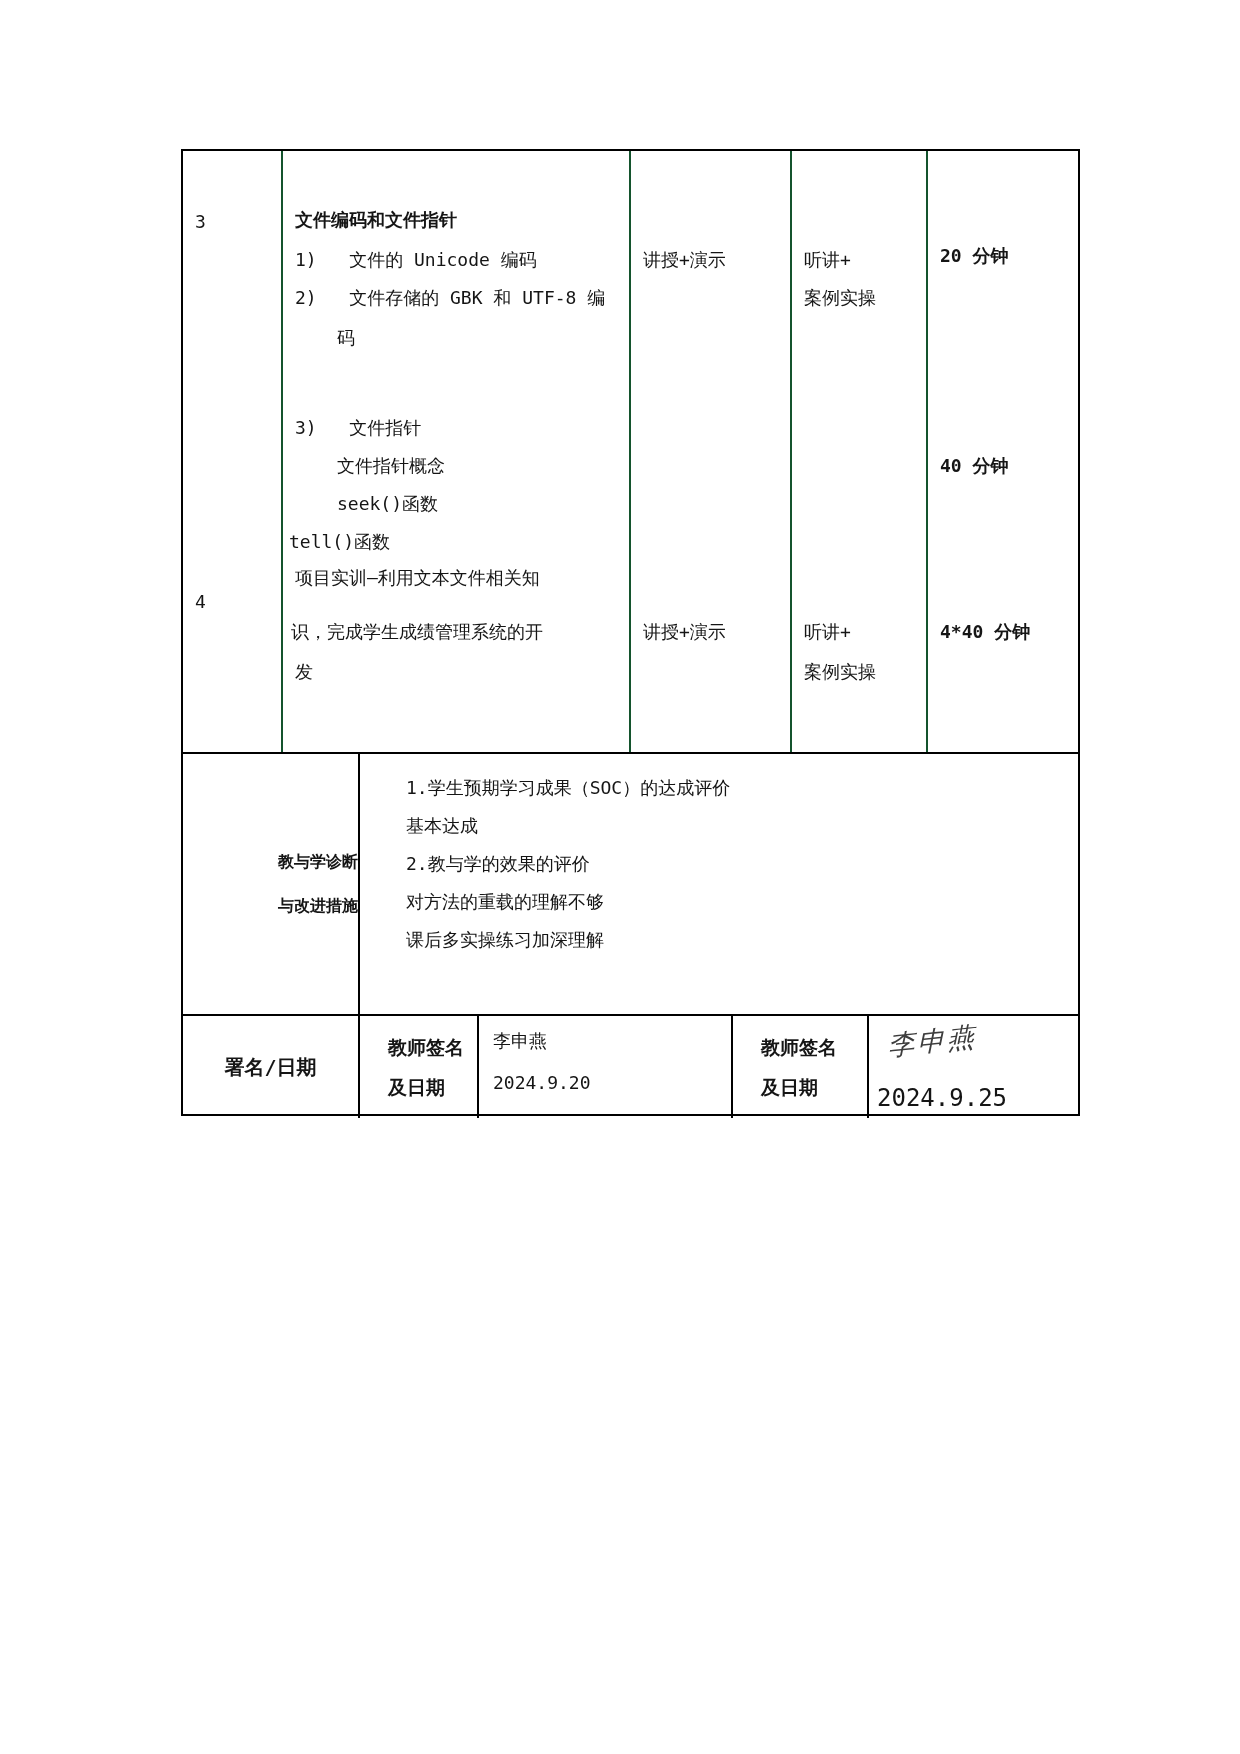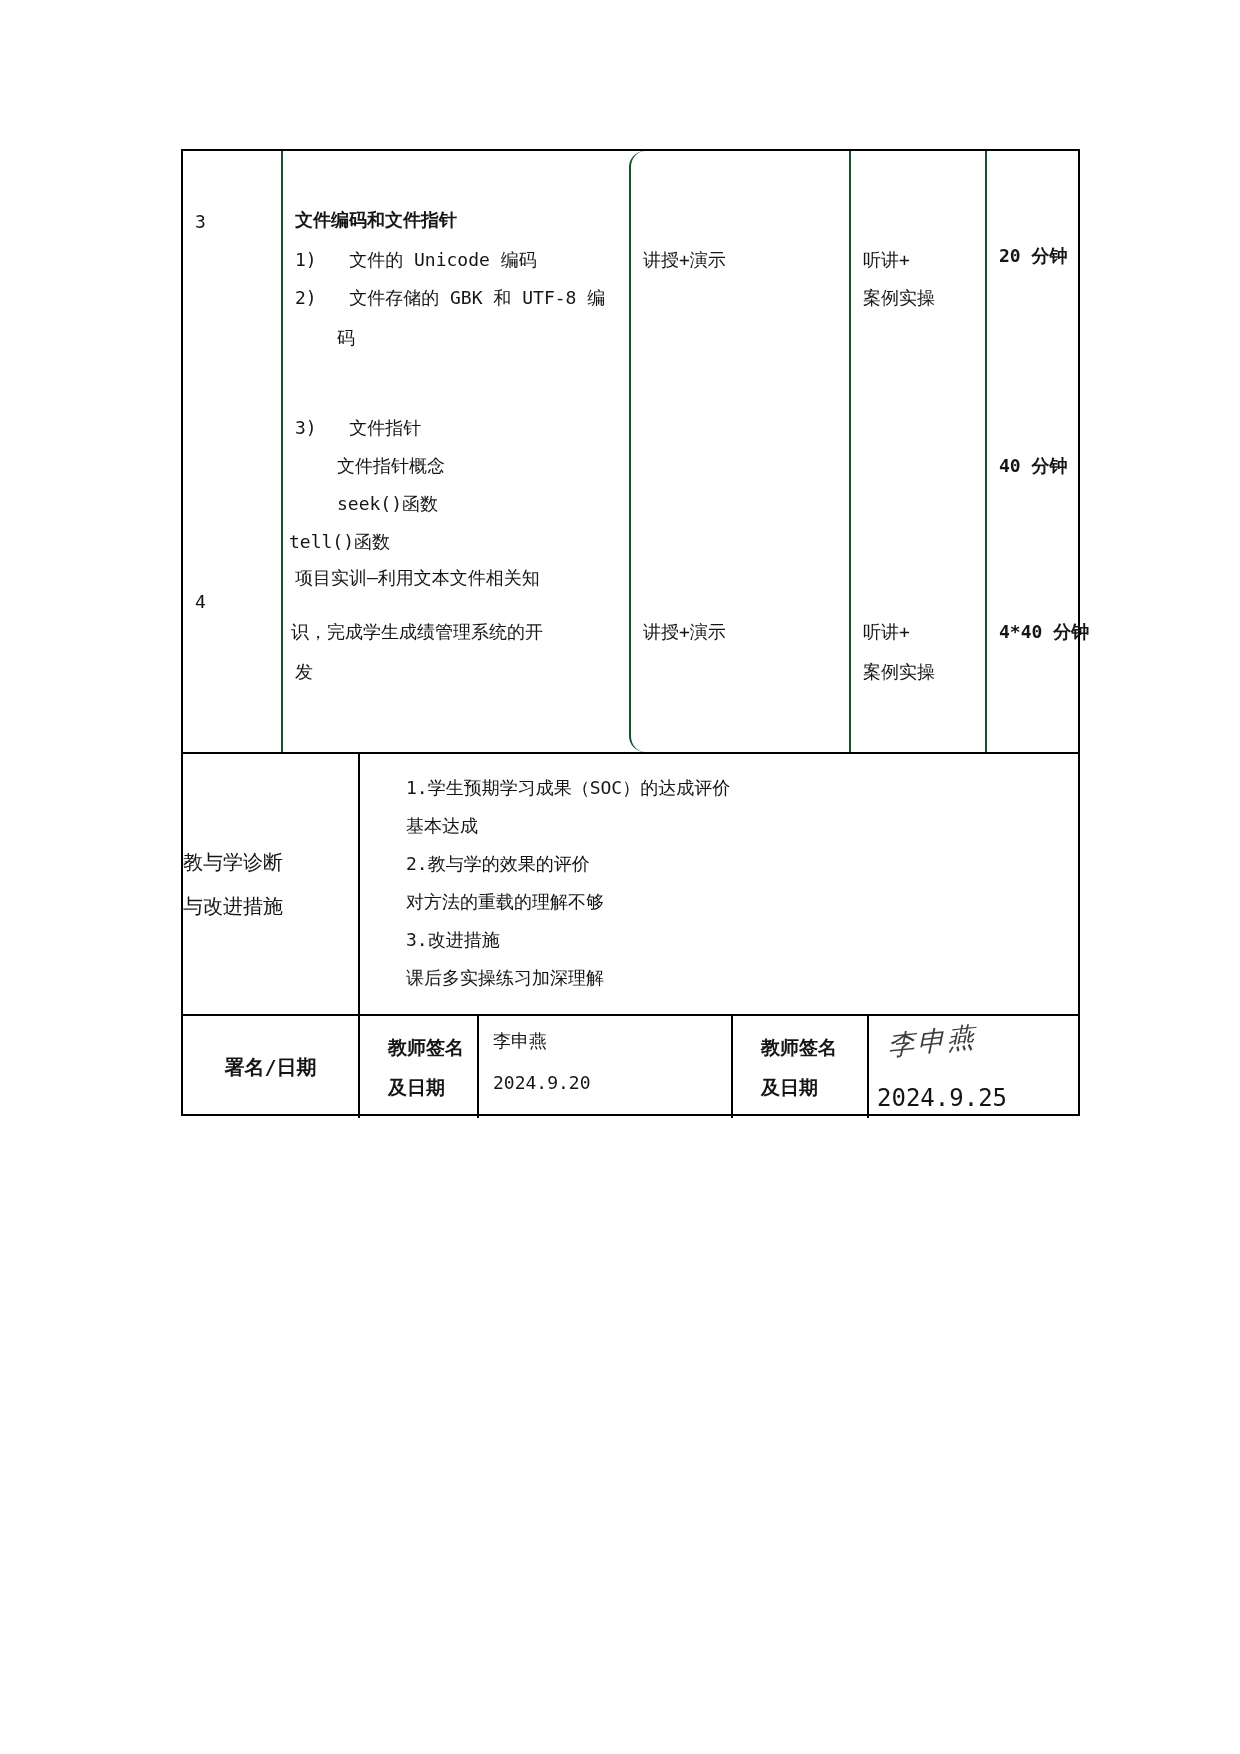--- a/index.html
+++ b/index.html
@@ -12,30 +12,30 @@
   .doc-table {
     position:absolute; left:181px; top:149px; width:899px; height:967px;
     border:2px solid #000;
   }
   
   .section-top { position:relative; height:601px; display:flex; }
   .col { position:relative; height:100%; }
   .col + .col { border-left:2px solid #14532d; }
   .col-no       { width:98px; }
   .col-content  { width:348px; }
-  .col-method   { width:220px;border-radius:16px; }
+  .col-method   { width:161px; }
   .col-activity { width:136px; }
   .col-time     { flex:1; }
   .ln { position:absolute; font-size:18px; line-height:22px; white-space:pre; }
   .b  { font-weight:bold; }
   
   .section-mid { position:relative; height:262px; border-top:2px solid #000; display:flex; }
   .mid-label {
     width:175px; display:flex; flex-direction:column; justify-content:center;
-    align-items:flex-start; font-weight:normal; font-size:20px; line-height:44px;
+    align-items:flex-end; font-weight:bold; font-size:16px; line-height:44px;
   }
   .mid-content { flex:1; border-left:2px solid #000; padding:15px 10px 0 46px; }
   .mid-content .mline { font-size:18px; line-height:38px; white-space:pre; }
   
   .section-sign { position:relative; height:104px; border-top:2px solid #000; display:flex; }
   .sign-cell { position:relative; height:100%; }
   .sign-cell + .sign-cell { border-left:2px solid #000; }
   .sc1 { width:175px; display:flex; align-items:center; justify-content:center; font-weight:bold; font-size:20px; }
   .sc2 { width:119px; }
   .sc3 { width:254px; }
@@ -100,21 +100,20 @@
     <div class="section-mid">
       <div class="mid-label">
         <span>教与学诊断</span>
         <span>与改进措施</span>
       </div>
       <div class="mid-content">
         <div class="mline">1.学生预期学习成果（SOC）的达成评价</div>
         <div class="mline">基本达成</div>
         <div class="mline">2.教与学的效果的评价</div>
         <div class="mline">对方法的重载的理解不够</div>
-        <div class="mline">3.改进措施</div>
         <div class="mline">课后多实操练习加深理解</div>
       </div>
     </div>
 
     <div class="section-sign">
       <div class="sign-cell sc1">署名/日期</div>
 
       <div class="sign-cell sc2">
         <div class="two-line-label">
           <span>教师签名</span>

